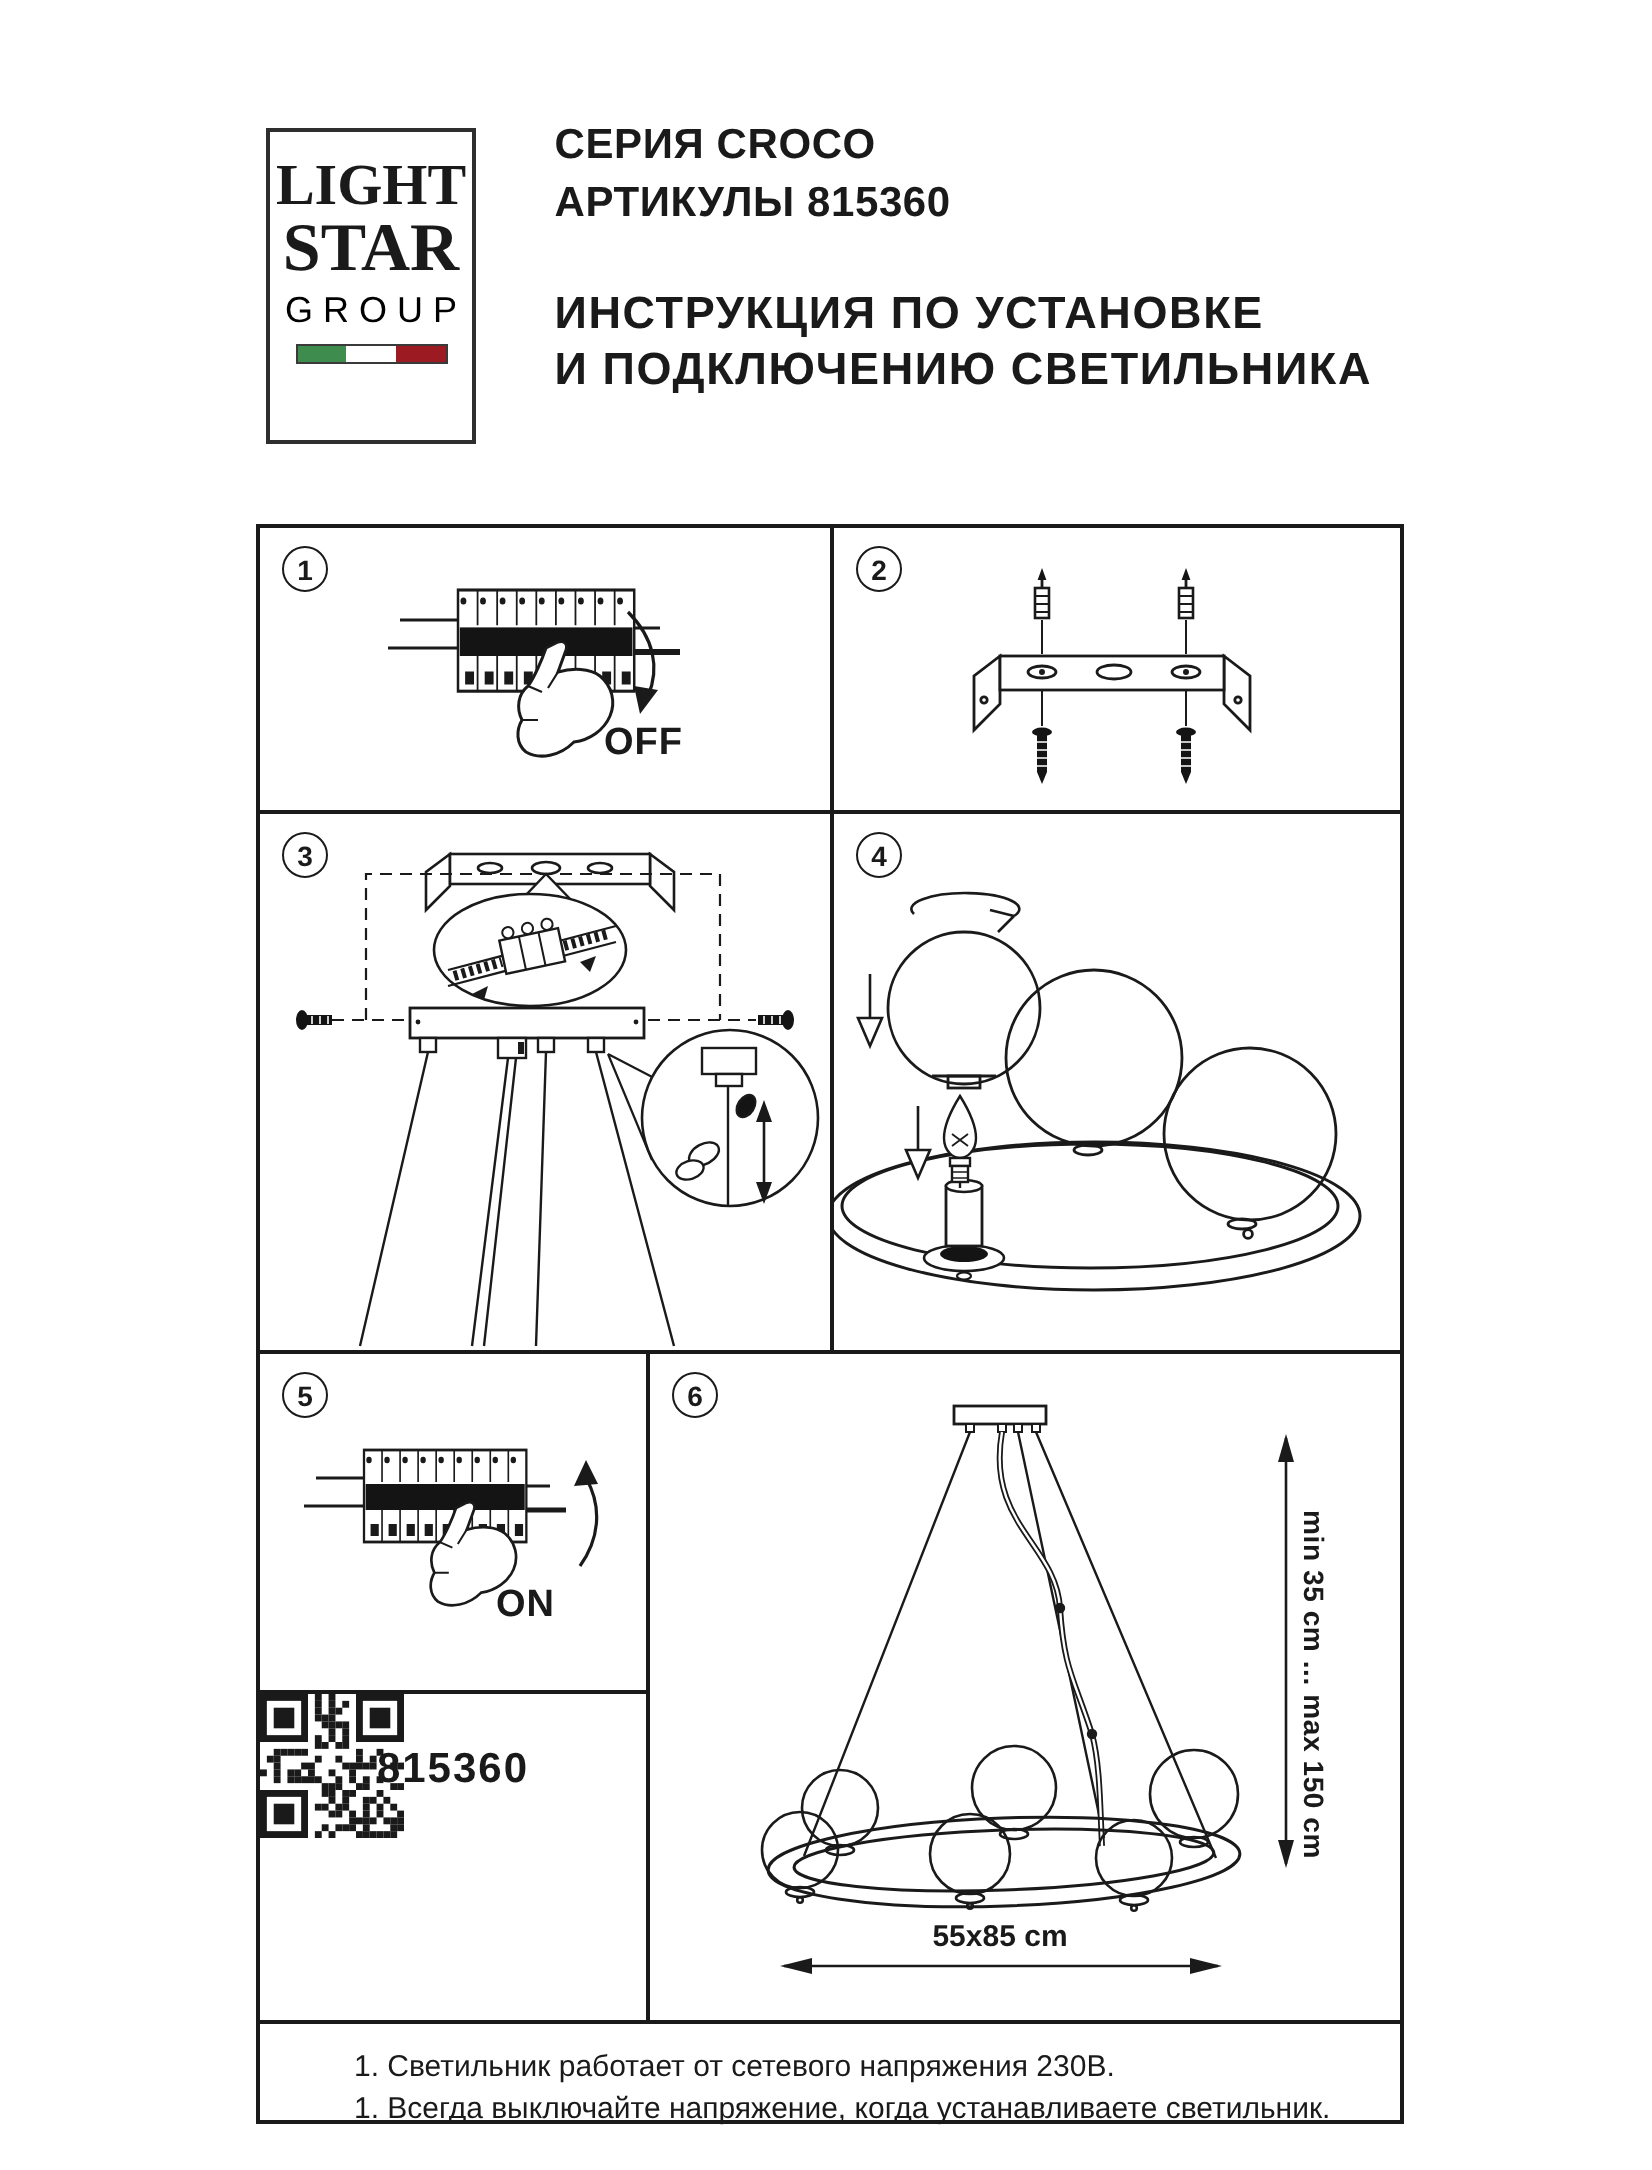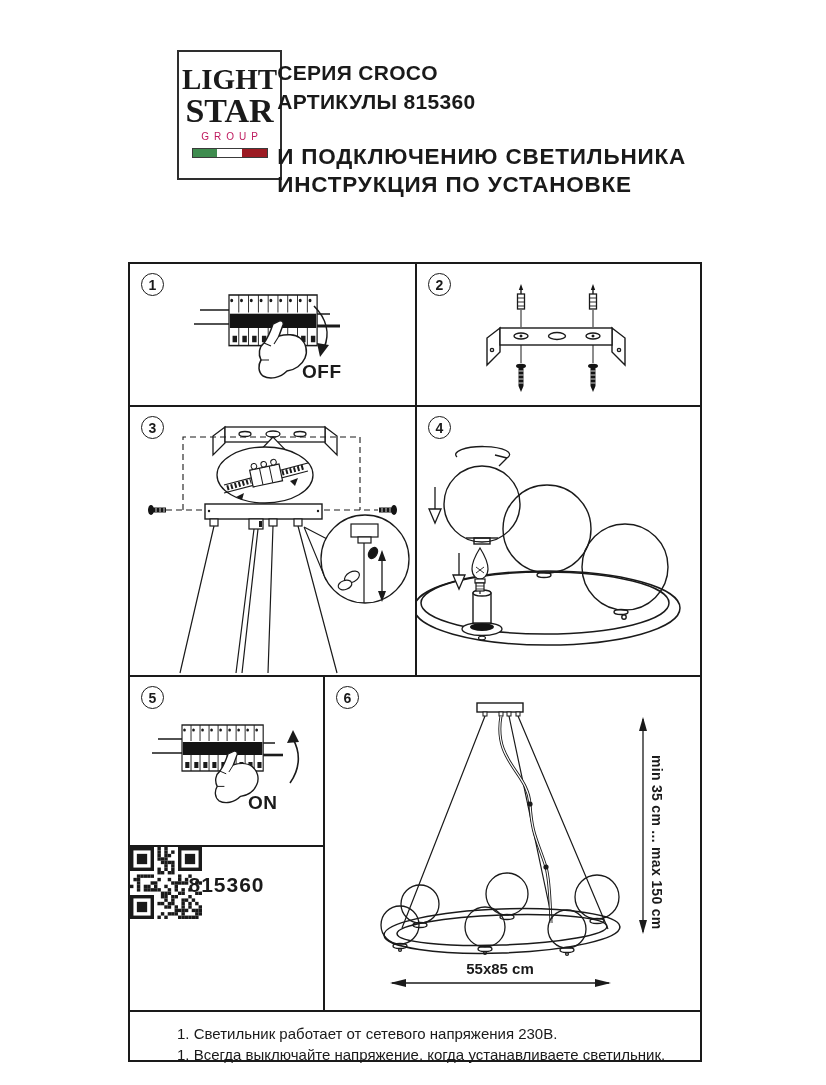--- a/index.html
+++ b/index.html
@@ -1,25 +1,25 @@
 <!DOCTYPE html>
 <html><head>
 <meta charset="utf-8">
 <style>
   html,body{margin:0;padding:0;background:#e8e8e8;}
   .sheet{position:relative;width:826px;height:1085px;background:#ffffff;
          font-family:"Liberation Sans",sans-serif;color:#1a1a1a;overflow:hidden;}
   .abs{position:absolute;}
   
-  .logo-box{left:133px;top:50px;width:105px;height:130px;border:2px solid #2e2e2e;
-            box-sizing:border-box;text-align:center;margin-left:44px;}
+  .logo-box{left:133px;top:64px;width:105px;height:158px;border:2px solid #2e2e2e;
+            box-sizing:border-box;text-align:center;}
   .logo-light{font-family:"Liberation Serif",serif;font-weight:bold;font-size:29px;
               line-height:29px;margin-top:13px;letter-spacing:0px;}
   .logo-star{font-family:"Liberation Serif",serif;font-weight:bold;font-size:34px;line-height:33px;}
-  .logo-group{font-size:10px;letter-spacing:5px;color:#be185d;margin-top:4px;text-indent:5px;}
+  .logo-group{font-size:18px;letter-spacing:5px;color:#000000;margin-top:4px;text-indent:5px;}
   .flag{width:74px;height:8px;border:1px solid #3a3a3a;margin:6px auto 0 auto;display:flex;}
   .flag span{flex:1;height:100%;}
   .hdr-text{right:140px;top:58px;text-align:left;}
   .hdr-series,.hdr-articles{font-size:21px;font-weight:bold;line-height:29px;letter-spacing:0.3px;}
   .hdr-title{margin-top:27px;font-size:22.5px;font-weight:bold;line-height:28px;letter-spacing:0.8px;}
   
   .cell{border:2px solid #1a1a1a;box-sizing:border-box;background:#fff;}
   .badge{position:absolute;left:11px;top:9px;width:23px;height:23px;border:1.6px solid #1a1a1a;
          border-radius:50%;font-size:14px;font-weight:bold;text-align:center;line-height:23px;
          box-sizing:border-box;background:#fff;z-index:3;}
@@ -77,22 +77,22 @@
       <span style="background:#3f8c4f"></span>
         <span style="background:#ffffff"></span>
         <span style="background:#9c1b23"></span>
     </div>
   </div>
 
   <div class="abs hdr-text">
     <div class="hdr-series">СЕРИЯ CROCO</div>
     <div class="hdr-articles">АРТИКУЛЫ 815360</div>
     <div class="hdr-title">
+      <div>ИНСТРУКЦИЯ ПО УСТАНОВКЕ</div>
       <div>И ПОДКЛЮЧЕНИЮ СВЕТИЛЬНИКА</div>
-      <div>ИНСТРУКЦИЯ ПО УСТАНОВКЕ</div>
     </div>
   </div>
 
   <div class="abs cell" style="left:128px;top:262px;width:289px;height:145px;">
     <div class="badge">1</div>
     <svg width="285" height="141" viewBox="0 0 285 141">
       <g stroke="#1a1a1a" fill="none" stroke-width="1.5">
         <path d="M70,46 H99 M64,60 H99 M186,50 h14"></path>
         <path d="M186,62 h24" stroke-width="3"></path>
       </g>

